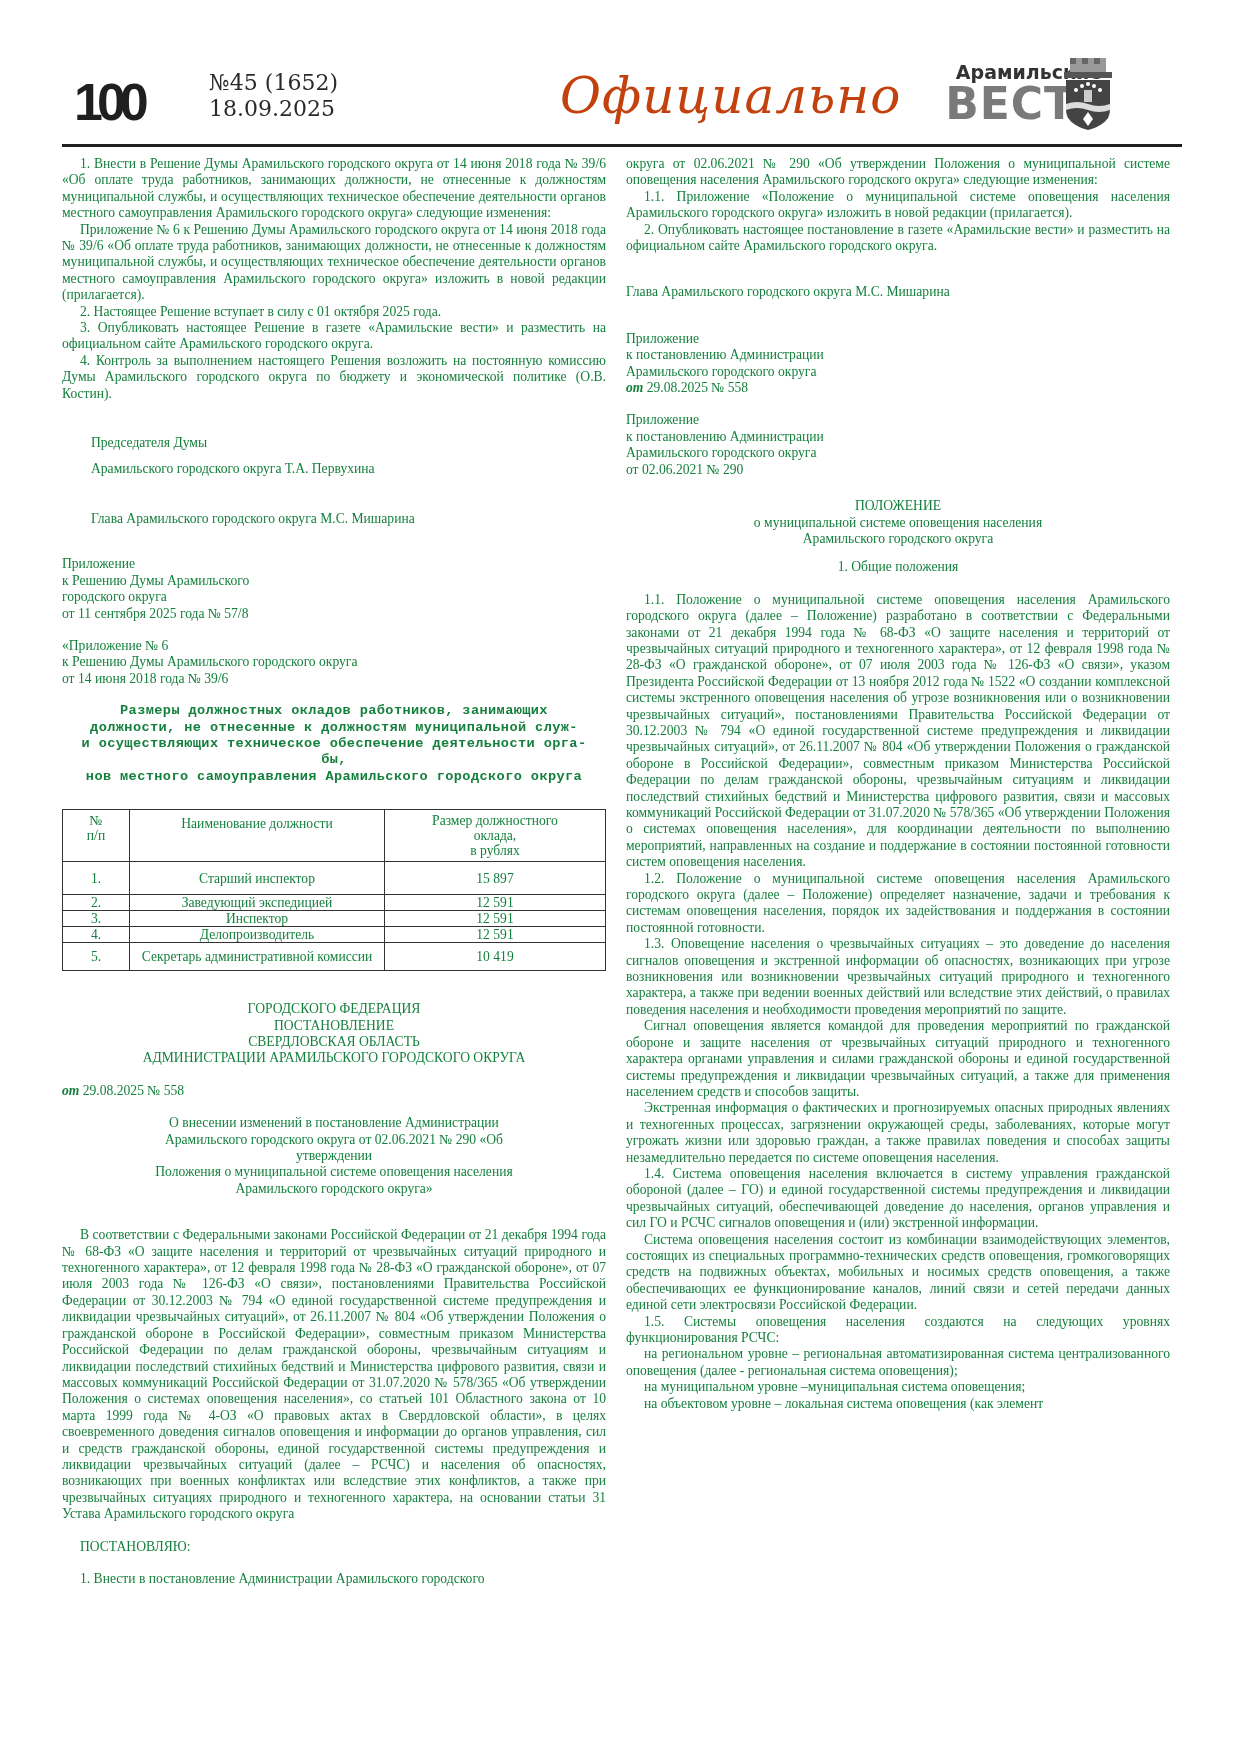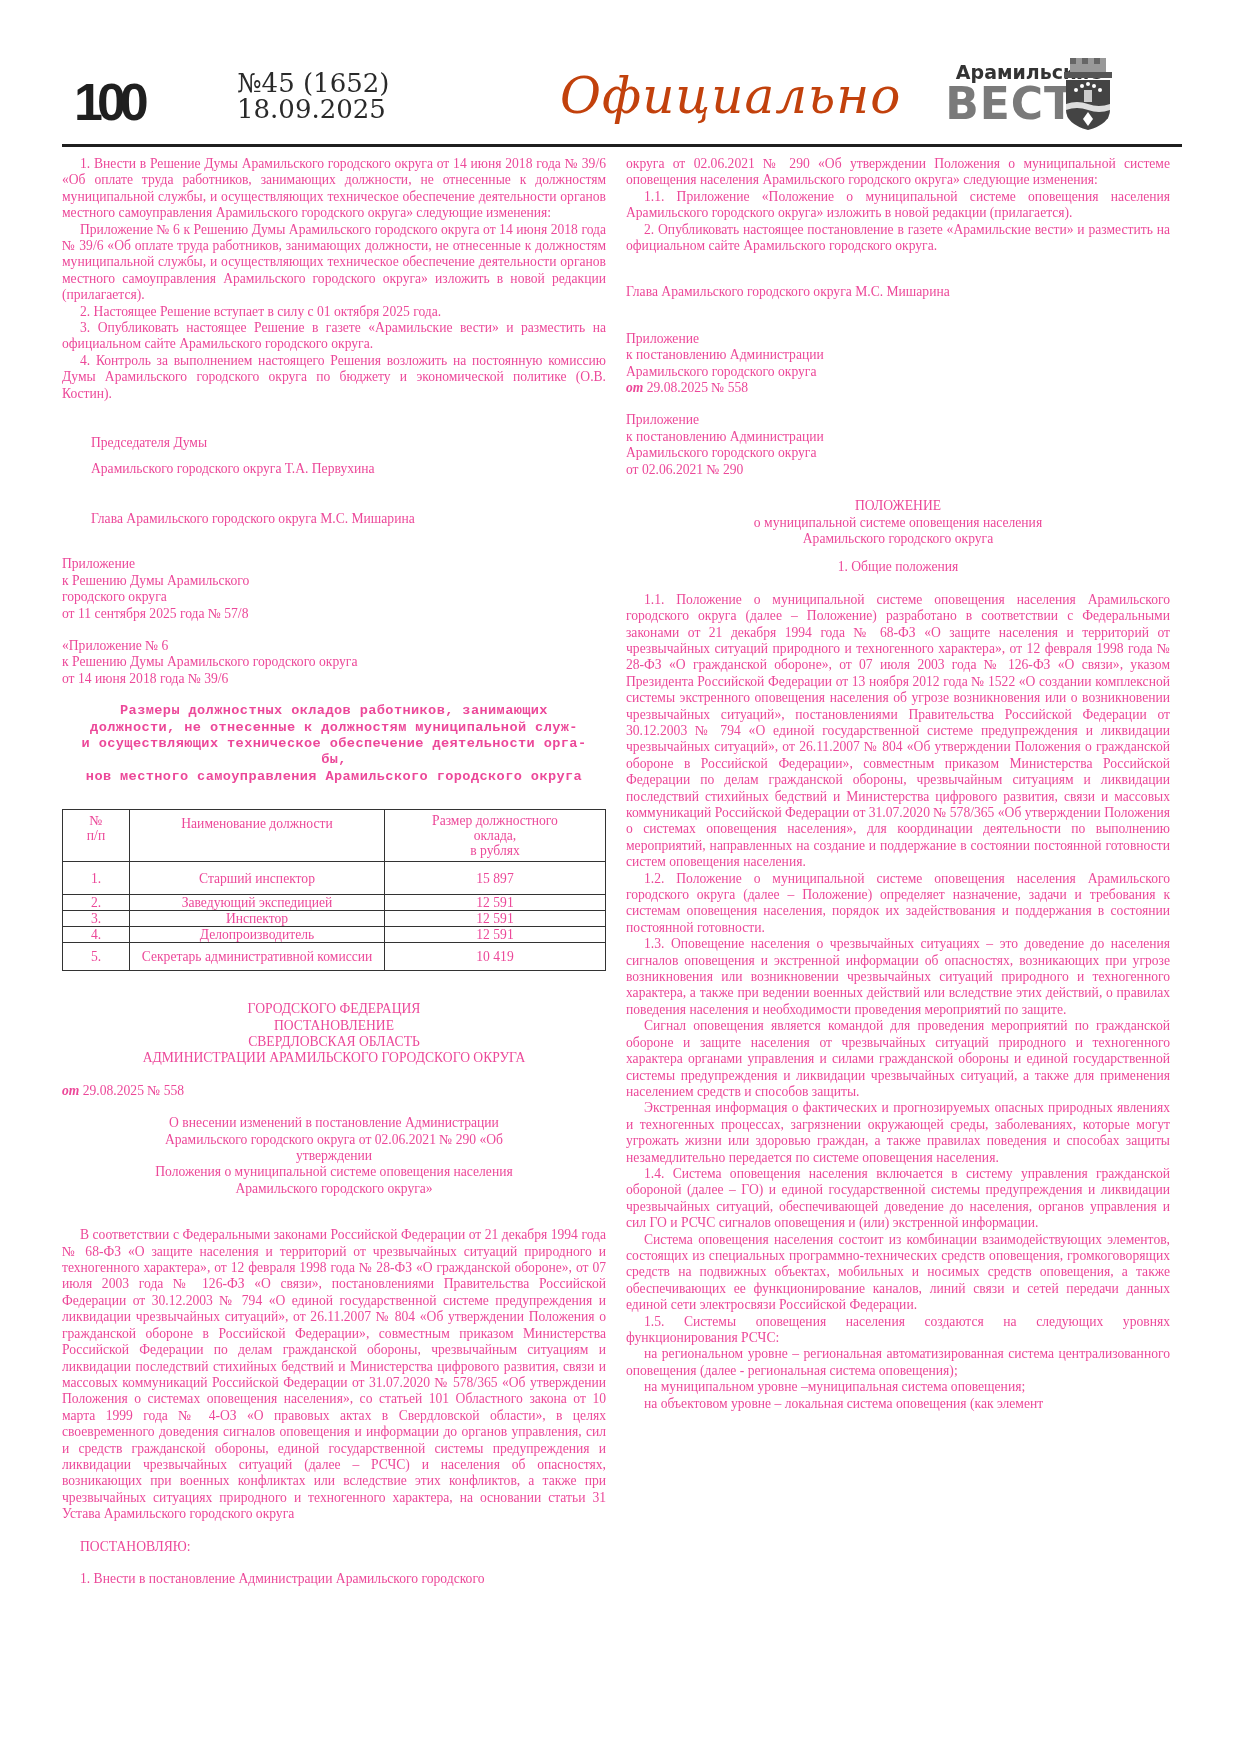--- a/index.html
+++ b/index.html
@@ -1,31 +1,31 @@
 <!DOCTYPE html>
 <html><head>
 <meta charset="utf-8">
 <style>
   html, body { margin: 0; padding: 0; background: #ffffff; }
   body { width: 1241px; height: 1754px; position: relative; overflow: hidden; color: #2a2a2a;
          font-family: "Liberation Serif", "DejaVu Serif", serif; }
   .masthead { position: absolute; left: 62px; top: 40px; width: 1120px; height: 100px; }
   .page-num { position: absolute; left: 12px; top: 22px; font-family: "Liberation Sans", "DejaVu Sans", sans-serif;
               font-weight: bold; font-size: 52px; letter-spacing: -6px; color: #1f1f1f; line-height: 80px; }
-  .issue { position: absolute; left: 147px; top: 30px; font-family: "DejaVu Serif", serif; font-size: 26px; line-height: 26px; color: #2a2a2a; margin-left: 28px; }
+  .issue { position: absolute; left: 147px; top: 30px; font-family: "DejaVu Serif", serif; font-size: 22px; line-height: 26px; color: #2a2a2a; }
   .section-title { position: absolute; left: 498px; top: 26px; font-family: "DejaVu Serif", serif; font-style: italic;
                    font-size: 50px; color: #c2410c; letter-spacing: 1px; line-height: 60px; }
   .logo { position: absolute; left: 882px; top: 22px; width: 170px; height: 72px; }
   .logo-top { font-family: "DejaVu Sans", sans-serif; font-weight: bold; font-size: 19px; color: #333; text-align: center; line-height: 20px; }
   .logo-main { font-family: "DejaVu Sans", sans-serif; font-weight: bold; font-size: 44px; color: #7a7a7a;
                text-align: center; line-height: 44px; letter-spacing: 1px; }
   .crest { position: absolute; left: 1062px; top: 60px; width: 52px; height: 72px; }
   .rule { position: absolute; left: 62px; top: 144px; width: 1120px; height: 3px; background: #1f1f1f; }
 
-  .col { position: absolute; top: 148px; width: 544px; font-size: 13.6px; line-height: 16.4px; color: #ec4899; }
+  .col { position: absolute; top: 148px; width: 544px; font-size: 13.6px; line-height: 16.4px; color: #15803d; }
   .col-left { left: 62px; }
   .col-right { left: 626px; }
   .p { text-align: justify; text-indent: 18px; margin: 0; }
   .p.noindent { text-indent: 0; }
   .right { text-align: left; margin: 0; }
   .center { text-align: center; margin: 0; }
   .bold-title { font-weight: bold; text-align: center; margin: 0; letter-spacing: 0.4px; font-family: Liberation Mono, monospace; }
   .sig { margin: 9px; padding-left: 20px; }
   .gap8 { height: 8px; } .gap12 { height: 12px; } .gap16 { height: 16px; } .gap20 { height: 20px; } .gap24 { height: 24px; } .gap30 { height: 30px; }
   .it { font-style: italic; font-weight: bold; }

